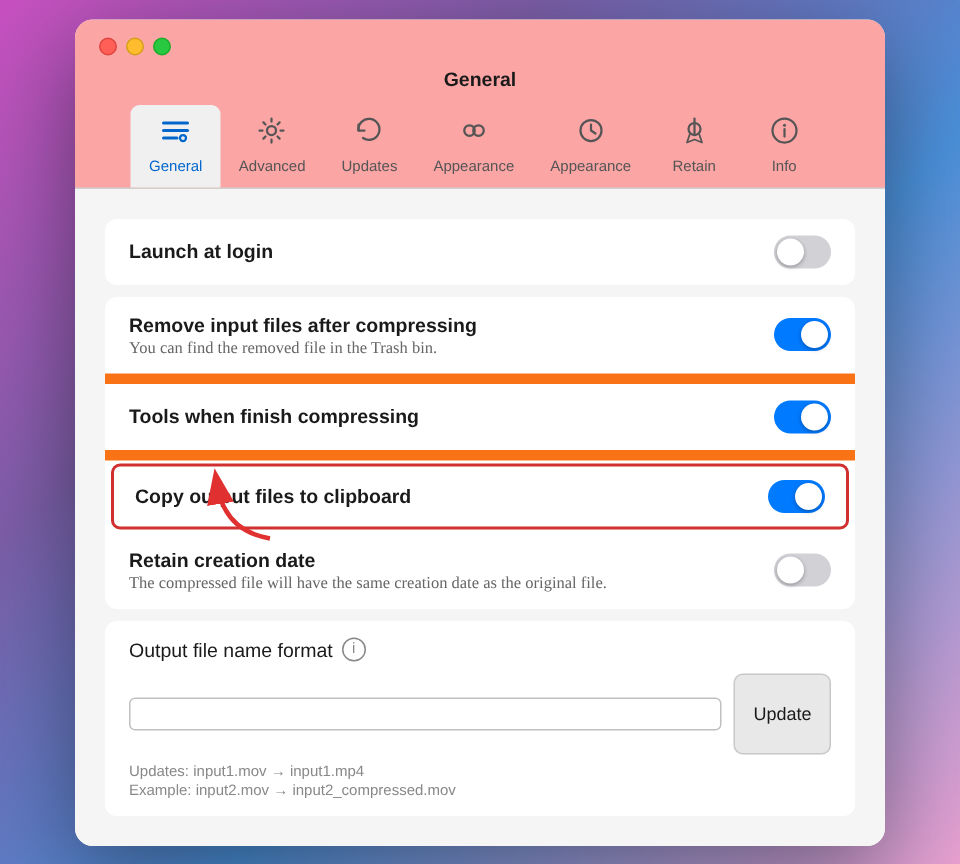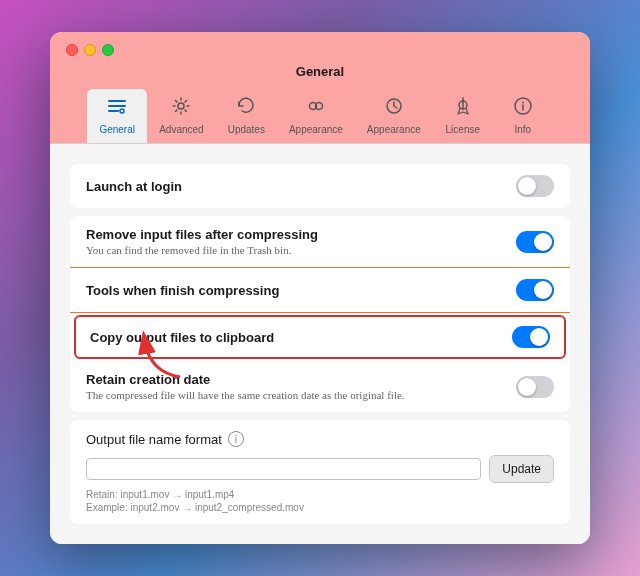--- a/index.html
+++ b/index.html
@@ -97,21 +97,21 @@
     .content {
       background: #f5f5f5;
       padding: 20px;
     }
 
     .setting-item {
       display: flex;
       align-items: center;
       justify-content: space-between;
       padding: 11px 16px;
-      border-bottom: 1px solid #f97316;
+      border-bottom: 7px solid #f97316;
       position: relative;
     }
 
     .setting-item:last-child {
       border-bottom: none;
     }
 
     .setting-text {
       display: flex;
       flex-direction: column;
@@ -229,21 +229,21 @@
       background: white;
       padding: 0 6px;
       font-size: 12px;
       outline: none;
     }
 
     .update-btn {
       background: #e8e8e8;
       border: 1px solid #c8c8c8;
       border-radius: 6px;
-      padding: 6px 12px;
+      padding: 19px 12px;
       font-size: 12px;
       color: #1a1a1a;
       cursor: pointer;
       white-space: nowrap;
     }
 
     .example-text {
       font-size: 10px;
       color: #888;
       display: block;
@@ -332,21 +332,21 @@
       </div>
 
       <div class="tab">
         <span class="tab-icon">
           <svg width="22" height="22" viewBox="0 0 22 22" fill="none">
             <path d="M11 3 L11 14" stroke="#555" stroke-width="1.5" stroke-linecap="round"></path>
             <circle cx="11" cy="10" r="4" stroke="#555" stroke-width="1.5" fill="none"></circle>
             <path d="M8 13 L6 19 L11 17 L16 19 L14 13" stroke="#555" stroke-width="1.2" stroke-linejoin="round" fill="none"></path>
           </svg>
         </span>
-        <span class="tab-label">License</span>
+        <span class="tab-label">Retain</span>
       </div>
 
       <div class="tab">
         <span class="tab-icon">
           <svg width="22" height="22" viewBox="0 0 22 22" fill="none">
             <circle cx="11" cy="11" r="8" stroke="#555" stroke-width="1.5"></circle>
             <path d="M11 10v5" stroke="#555" stroke-width="1.5" stroke-linecap="round"></path>
             <circle cx="11" cy="7.5" r="1" fill="#555"></circle>
           </svg>
         </span>
@@ -413,19 +413,19 @@
 
       <div class="format-section">
         <div class="format-header">
           <span class="format-label">Output file name format</span>
           <div class="info-icon">i</div>
         </div>
         <div class="format-input-row">
           <input class="format-input" type="text" value="" style="">
           <button class="update-btn">Update</button>
         </div>
-        <span class="example-text">Retain: input1.mov → input1.mp4</span>
+        <span class="example-text">Updates: input1.mov → input1.mp4</span>
         <span class="example-text">Example: input2.mov → input2_compressed.mov</span>
       </div>
 
     </div>
   </div>
 </div>
 
 </body></html>

